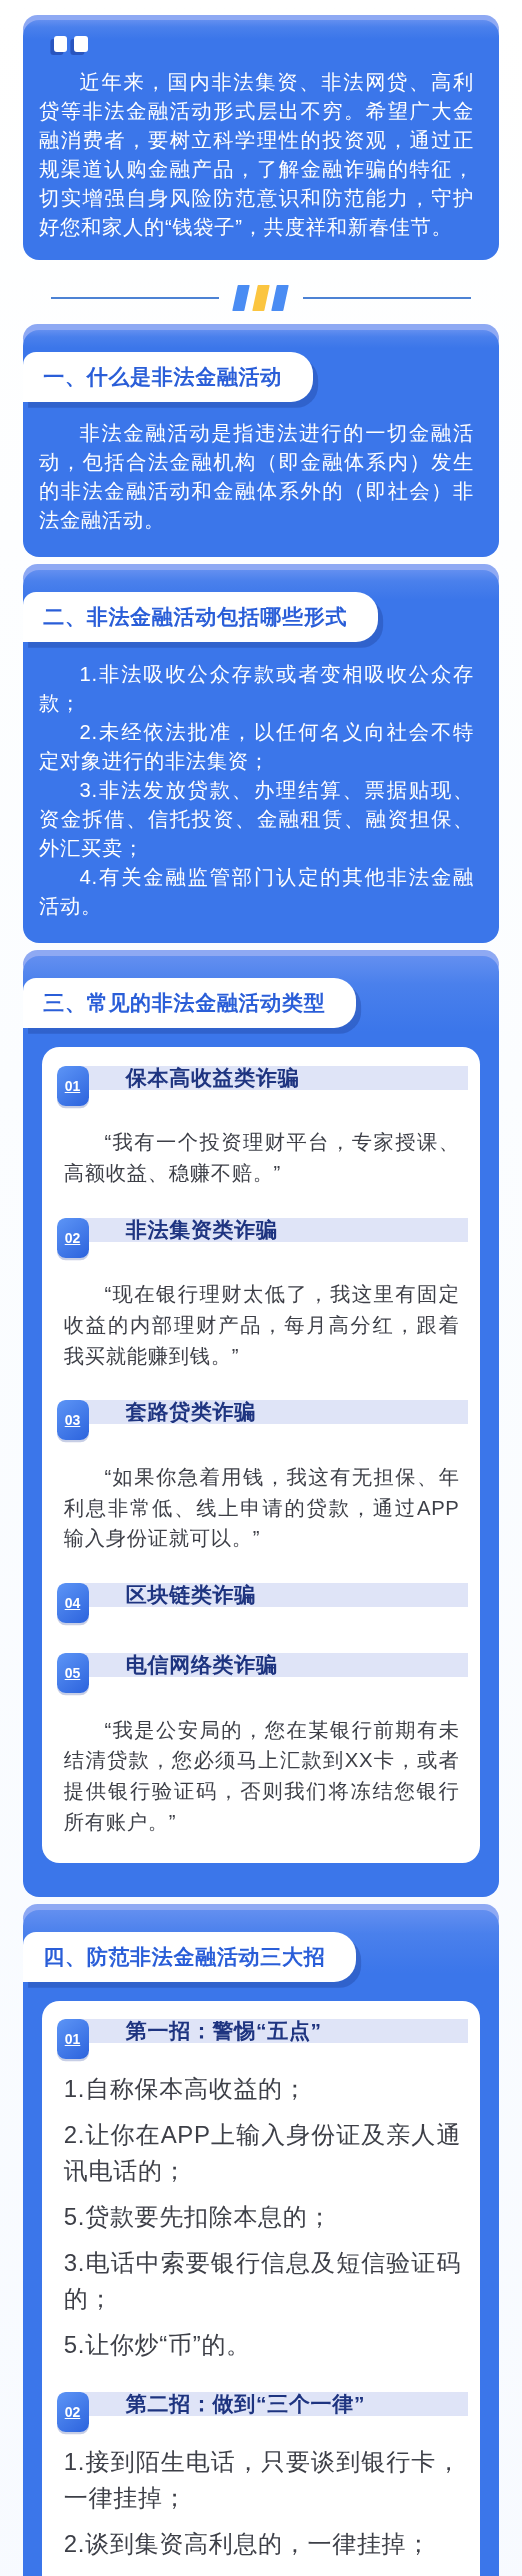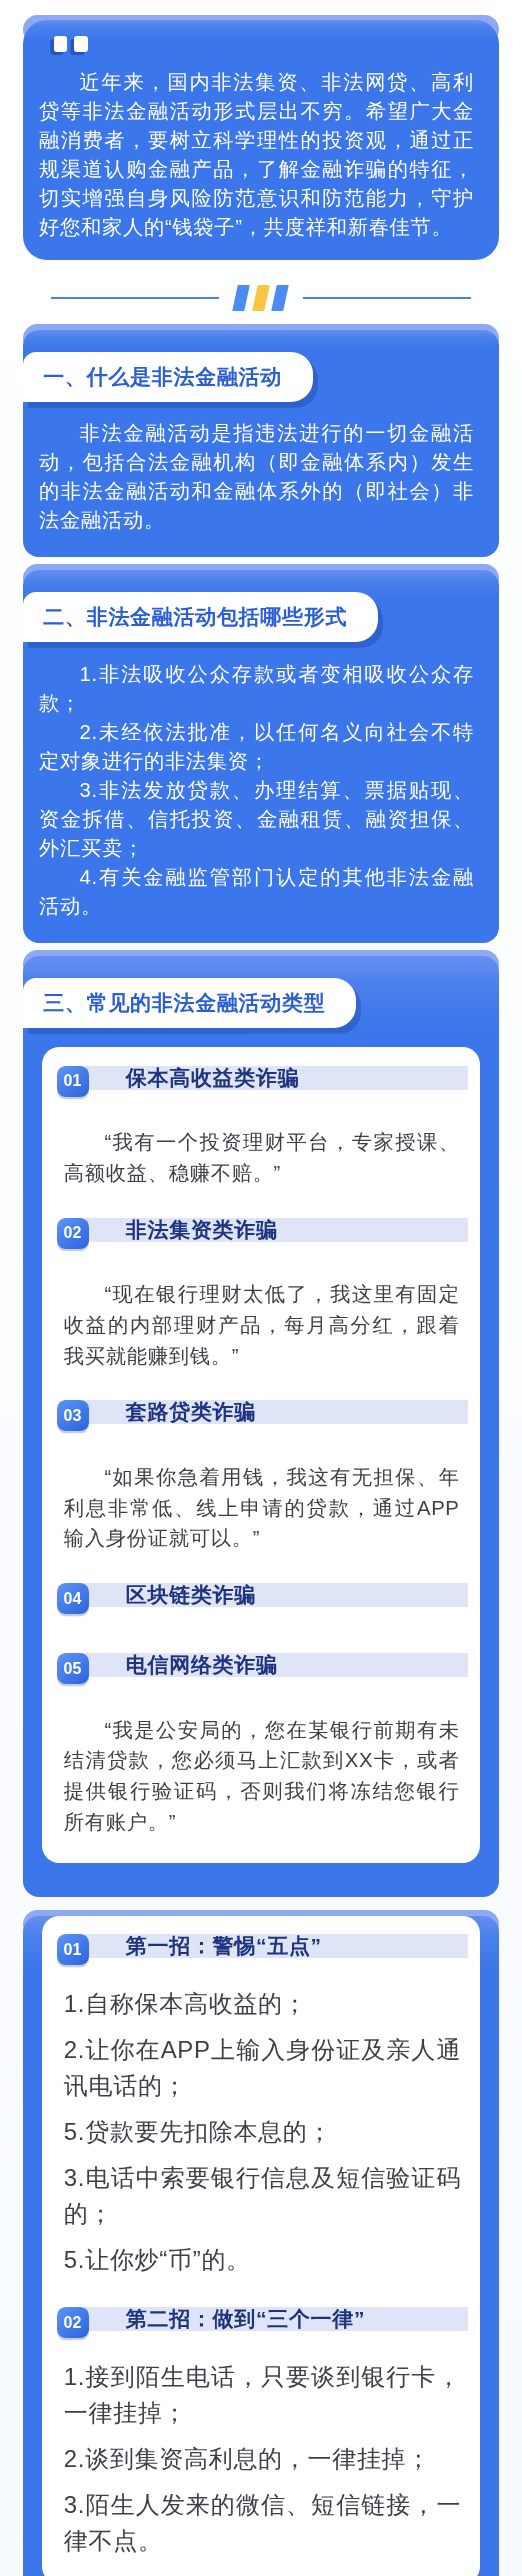--- a/index.html
+++ b/index.html
@@ -32,21 +32,21 @@
     background:var(--layer-blue);border-radius:19px;
   }
   .bigcard{
     position:relative;
     background:linear-gradient(180deg,#638ff0 0%,#4a80ec 3%,var(--card-blue) 8%);
     border-radius:16px;
     padding-bottom:22px;
   }
 
   
-  .intro-card{padding:48px 25px 17.4px 16px;border-radius:24px;}
+  .intro-card{padding:48px 25px 17.4px 16px;}
   .quote-icon{position:absolute;top:16px;left:30.5px;display:flex;gap:6.5px;}
   .quote-icon span{
     width:13.8px;height:16px;background:#fff;border-radius:2.9px;
     box-shadow:-3.6px 2.9px 0 rgba(24,52,148,.5);
   }
   .bodytext{
     color:#fff;font-size:20.3px;line-height:1.43;
     text-align:justify;letter-spacing:0.7px;
   }
   .indent{text-indent:2em;}
@@ -73,25 +73,26 @@
   
   .typehead{position:relative;margin:29px 0 0;height:41px;}
   .type:first-child .typehead,.move:first-child .typehead{margin-top:11.6px;}
   .strip{
     position:absolute;left:7.3px;right:-4.4px;top:0;height:24px;
     background:var(--strip-bg);
     display:flex;align-items:center;padding-left:62px;
     color:var(--navy);font-weight:bold;font-size:21px;letter-spacing:0.7px;
   }
   .badge{
-    position:absolute;left:0;top:0;width:32px;height:31px;
+    position:absolute;left:0;top:0;width:32px;height:40px;
     background:linear-gradient(140deg,var(--badge-a),var(--badge-b));
-    border-radius:8.7px;color:#fff;font-weight:bold;font-size:16px;
+    border-radius:8.7px;color:#fff;font-weight:bold;font-size:14px;
     display:flex;align-items:center;justify-content:center;
     box-shadow:0 2.2px 0 rgba(30,60,150,.25);
+    text-decoration:underline;
   }
   .quote{
     margin:20.3px 4.4px 0 7.3px;color:var(--ink);
     font-size:20.3px;line-height:1.52;text-align:justify;
     text-indent:2em;letter-spacing:0.7px;
   }
   .mitems{margin:10.2px 2.9px 0 7.3px;}
   .mitem{
     color:var(--ink);font-size:24px;line-height:1.5;
     margin-top:10.2px;text-align:justify;letter-spacing:0.7px;
@@ -200,20 +201,21 @@
     </div>
     <p class="quote">“我是公安局的，您在某银行前期有未结清贷款，您必须马上汇款到XX卡，或者提供银行验证码，否则我们将冻结您银行所有账户。”</p>
   </div>
 </div>
     </div>
   </section>
 
   <section class="cardwrap">
     <div class="layer"></div>
     <div class="bigcard">
+      <div class="pill">四、防范非法金融活动三大招</div>
       <div class="innercard" id="moves">
   <div class="move">
     <div class="typehead">
       <span class="strip">第一招：警惕“五点”</span>
       <span class="badge">01</span>
     </div>
     <div class="mitems">
               <p class="mitem">1.自称保本高收益的；</p>
               <p class="mitem">2.让你在APP上输入身份证及亲人通讯电话的；</p>
               <p class="mitem">5.贷款要先扣除本息的；</p>

